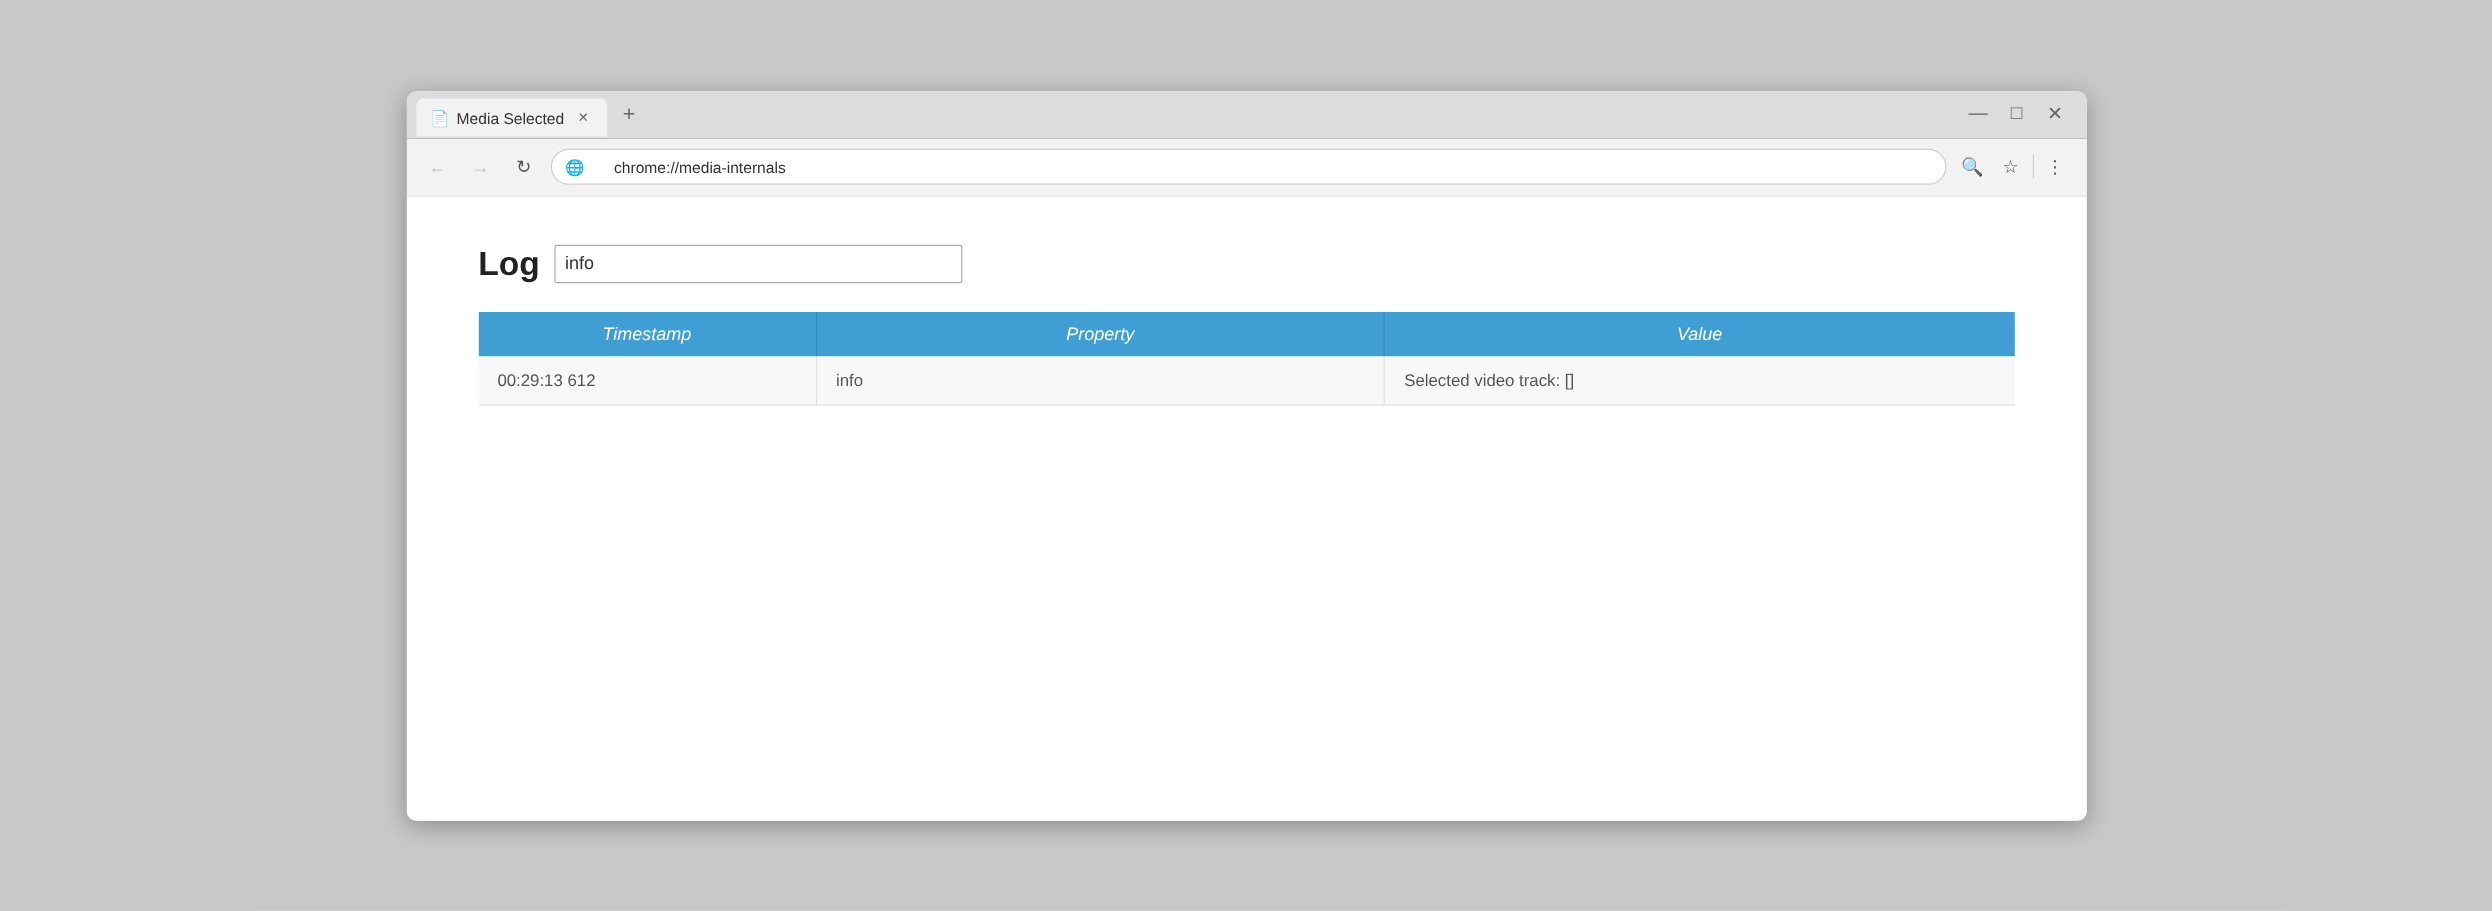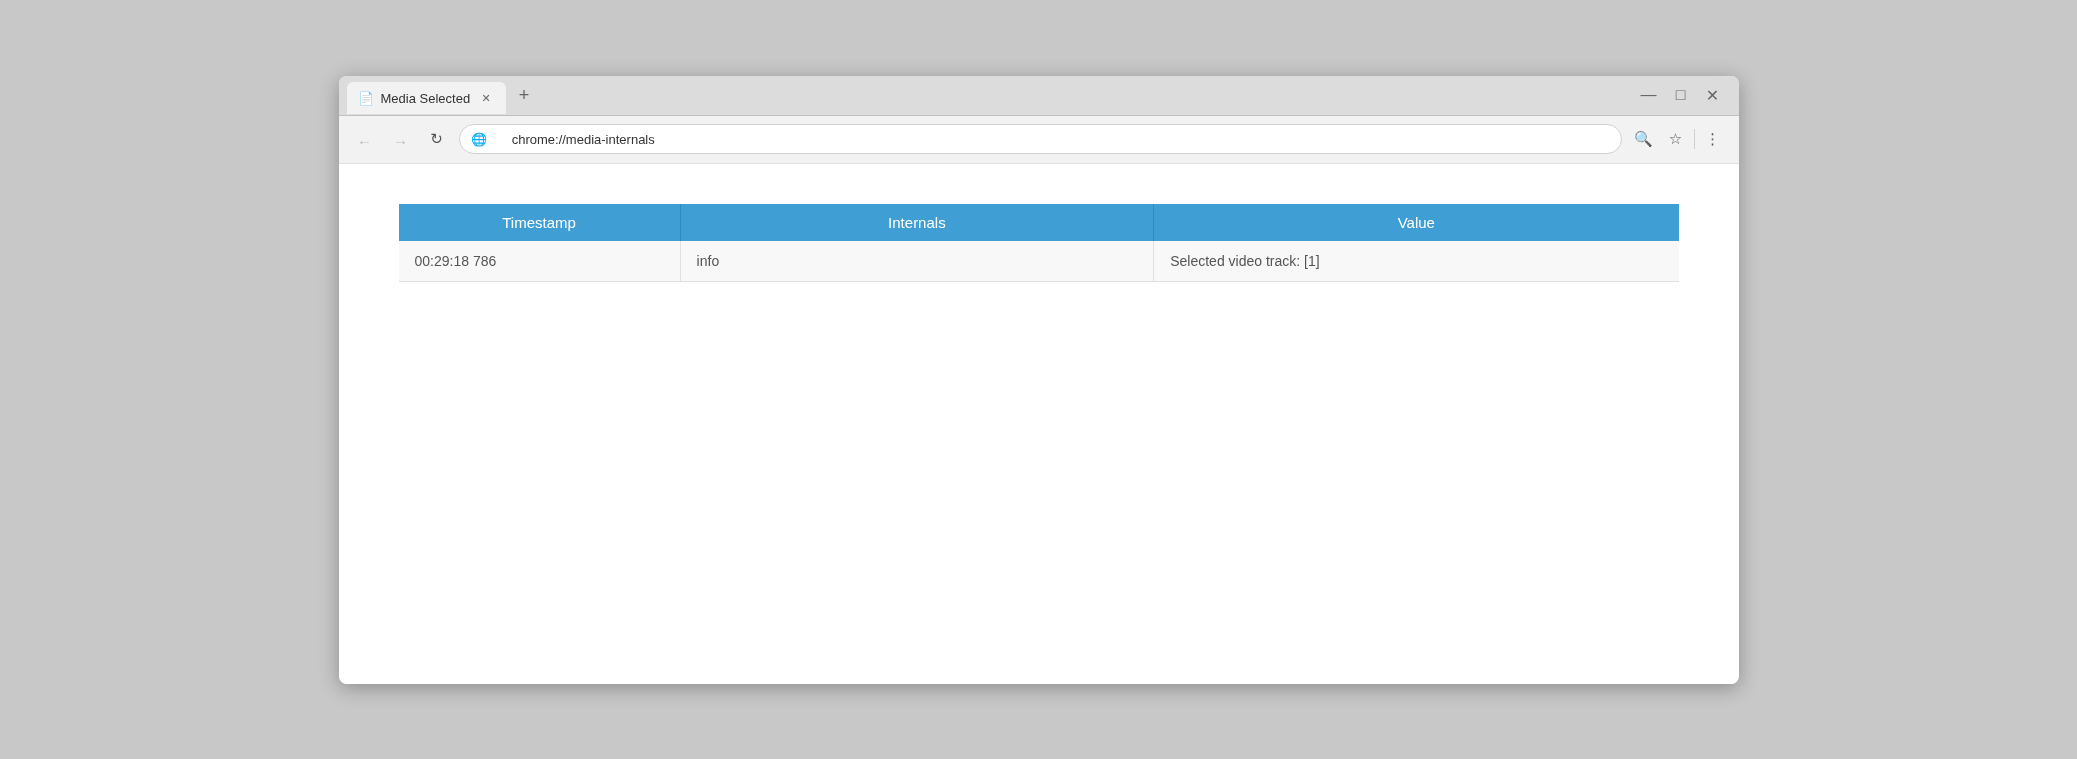--- a/index.html
+++ b/index.html
@@ -210,20 +210,21 @@
     }
 
     .data-table thead tr th {
       background: #3f9fd4;
       color: white;
       padding: 10px 16px;
       font-size: 15px;
       font-weight: 400;
       text-align: center;
       border-right: 1px solid #2e8bbf;
+      font-style: italic;
     }
 
     .data-table thead tr th:last-child {
       border-right: none;
     }
 
     .data-table tbody tr {
       border-bottom: 1px solid #e0e0e0;
     }
 
@@ -293,34 +294,38 @@
       <div class="toolbar-separator"></div>
       <div class="address-action-btn">
         <span>⋮</span>
       </div>
     </div>
   </div>
 
   <div class="page-content">
     <div class="log-section">
 
+      <div class="log-label-row">
+        <span class="log-label">Log</span>
+        <input class="log-input" type="text" value="info" style="">
+      </div>
 
       <table class="data-table">
         <thead>
           <tr>
             <th class="col-timestamp">Timestamp</th>
-            <th class="col-property">Internals</th>
+            <th class="col-property">Property</th>
             <th class="col-value">Value</th>
           </tr>
         </thead>
         <tbody id="table-body">
-            <tr>
-              <td>00:29:18 786</td>
+        <tr>
+              <td>00:29:13 612</td>
               <td>info</td>
-              <td>Selected video track: [1]</td>
+              <td>Selected video track: []</td>
             </tr>
           </tbody>
       </table>
 
     </div>
   </div>
 
 </div>
 
 </body></html>

